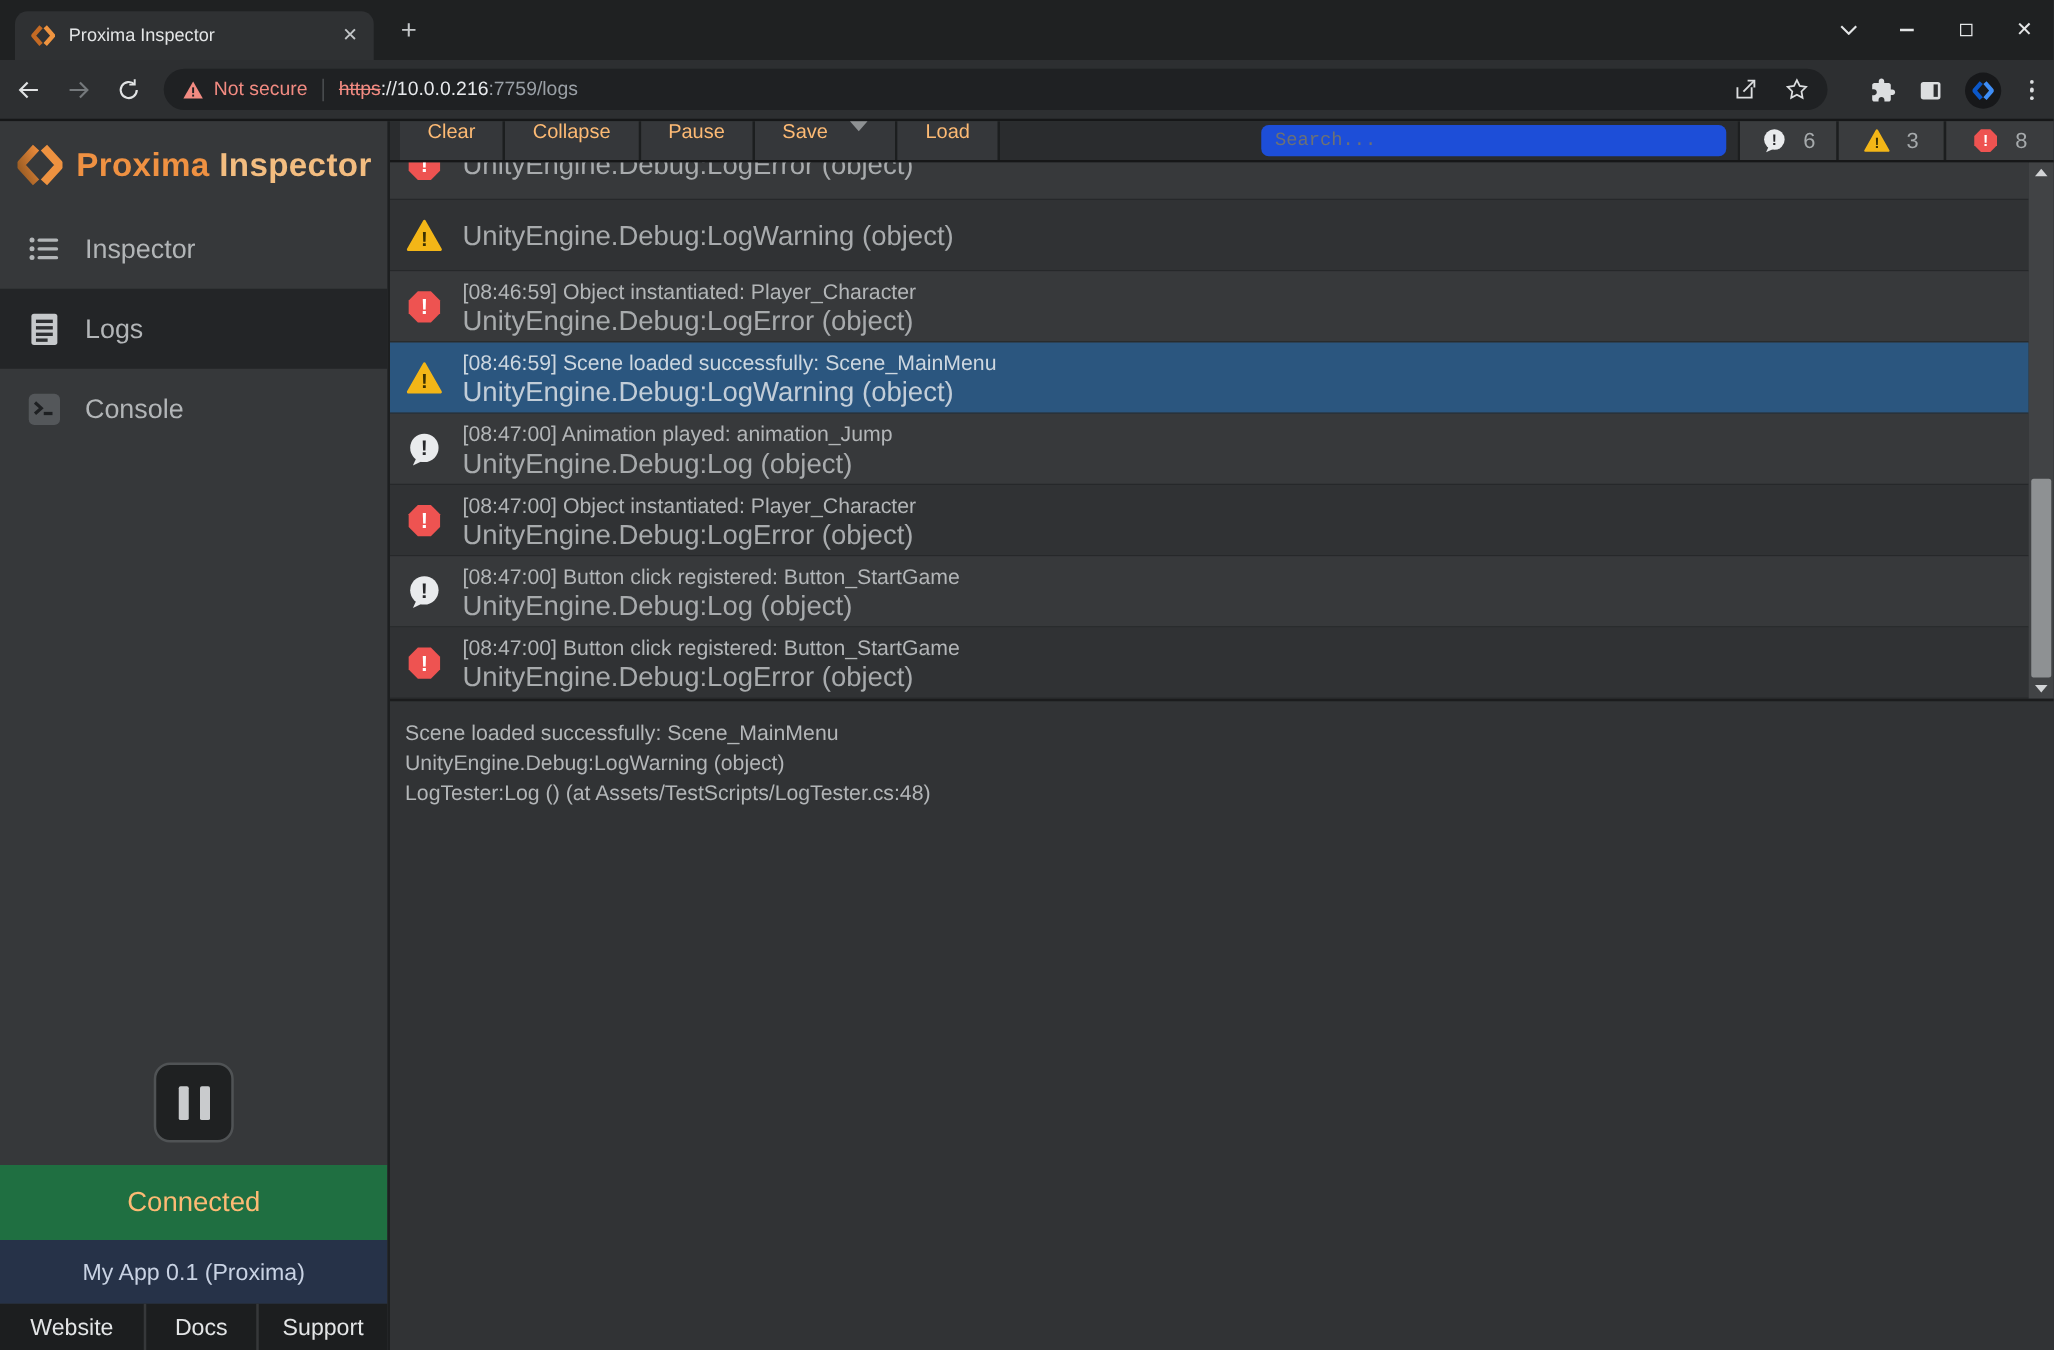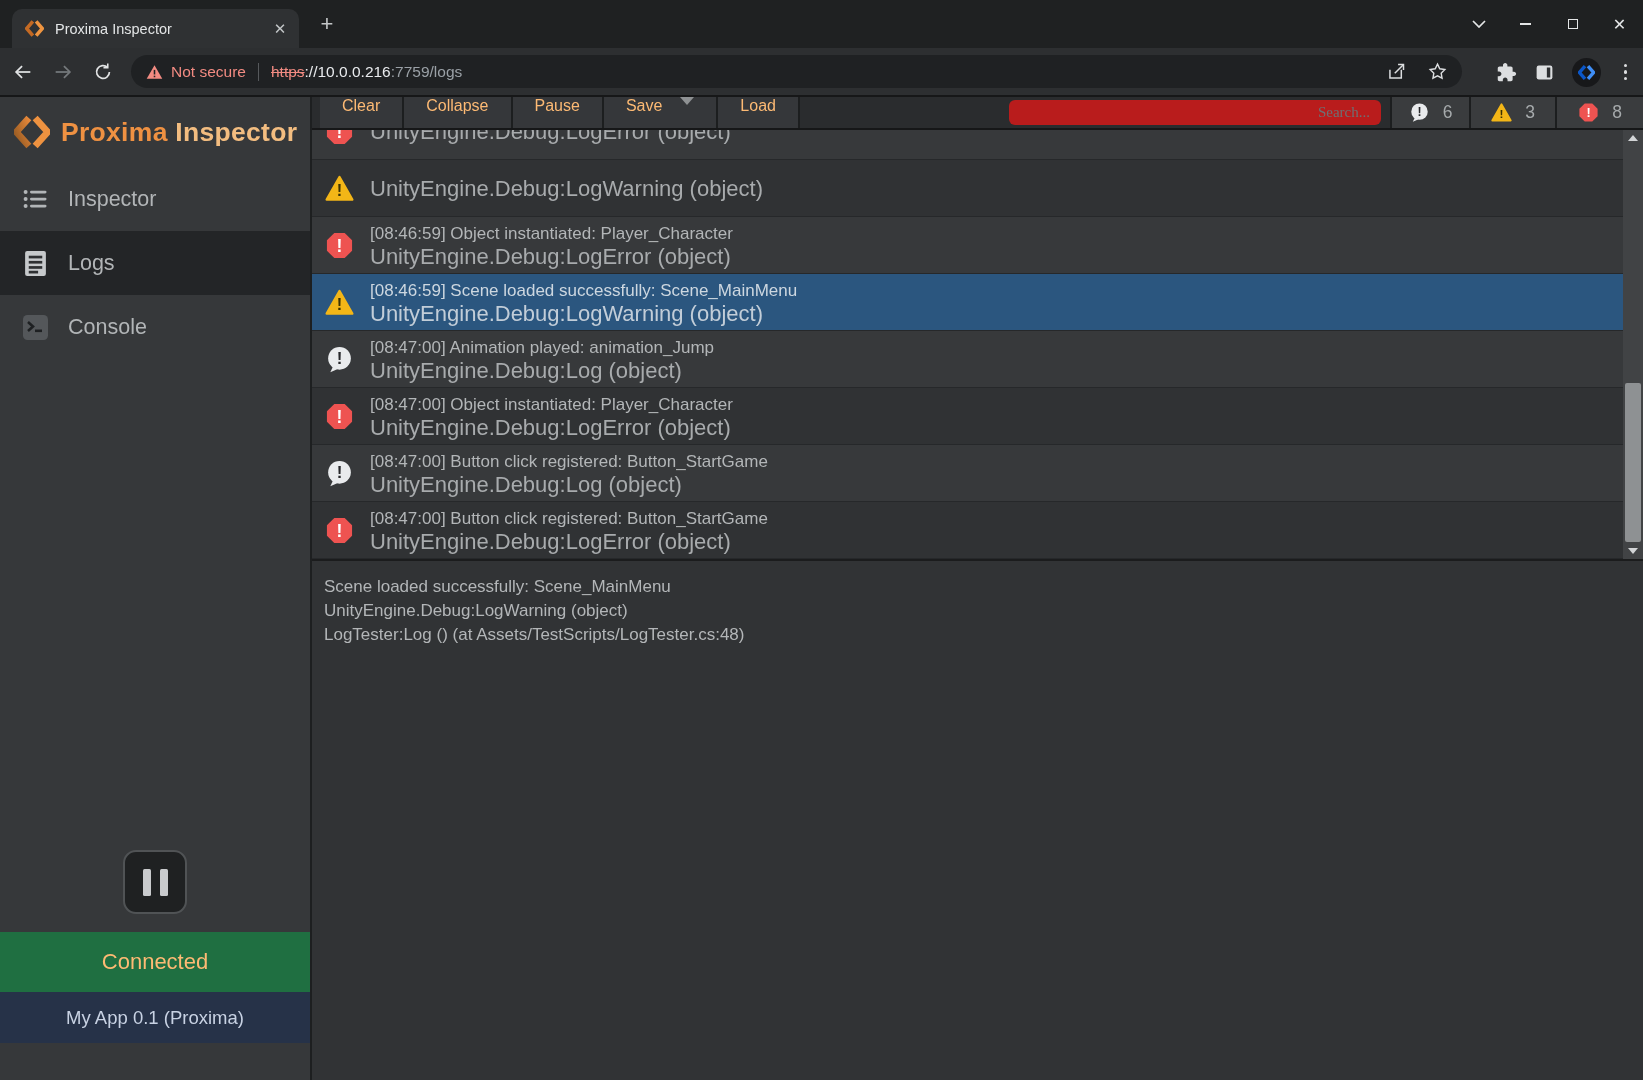--- a/index.html
+++ b/index.html
@@ -71,22 +71,22 @@
   
   .main { position:absolute; top:97px; left:310px; right:0; bottom:0; background:#313335;
           border-left:2px solid #1d1f20; }
   .toolbar { height:33px; background:#2a2c2e; border-bottom:2px solid #161718; display:flex;
              align-items:stretch; padding-left:8px; }
   .tbtn { background:#35373a; border-right:2px solid #1c1e1f; display:flex; align-items:flex-start;
           padding:0 22px; font-size:16px; color:#fdba74; cursor:default; }
   .tbtn .caret { width:0; height:0; border-left:7px solid transparent; border-right:7px solid transparent;
                  border-top:8px solid #8e9193; margin-left:18px; }
   .tool-spacer { flex:1; display:flex; align-items:center; justify-content:flex-end; padding-right:9px; }
-  .search { width:372px; height:25px; background:#b91c1c; border:none; outline:none; border-radius:6px;
-            color:#c0c3c5; font-size:15px; padding:0 11px; font-family:Liberation Serif, serif;text-align:right; }
+  .search { width:372px; height:25px; background:#1d4ed8; border:none; outline:none; border-radius:6px;
+            color:#c0c3c5; font-size:15px; padding:0 11px; font-family:Liberation Mono, monospace; }
   .search::placeholder { color:#6d7174; }
   .badge-cell { border-left:2px solid #1c1e1f; background:#3a3c3e; display:flex; align-items:center;
                 justify-content:center; gap:13px; color:#a6aaac; font-size:17.5px; }
   .badge-cell.b-info{ width:79px; } .badge-cell.b-warn{ width:86px; } .badge-cell.b-err{ width:88px; }
 
   .loglist { position:absolute; top:33px; left:0; right:0; height:429px; display:flex; }
   .rows { flex:1; overflow:hidden; position:relative; }
   .rows-inner { position:absolute; top:-27px; left:0; right:0; }
   .logrow { height:57px; display:flex; align-items:center; gap:15px; padding-left:13px;
             border-bottom:1px solid #26282a; }
@@ -282,20 +282,25 @@
   <div class="pause-wrap">
     <div class="pause-btn">
       <i></i>
         <i></i>
     </div>
   </div>
 
   <div class="connected">Connected</div>
   <div class="appbar">My App 0.1 (Proxima)</div>
 
+  <div class="sfooter">
+    <div class="cell">Website</div>
+    <div class="cell">Docs</div>
+    <div class="cell">Support</div>
+  </div>
 </div>
 
 <div class="main">
   <div class="toolbar">
     <div class="tbtn">
         <span>Clear</span>
       </div>
     <div class="tbtn">
         <span>Collapse</span>
       </div>

